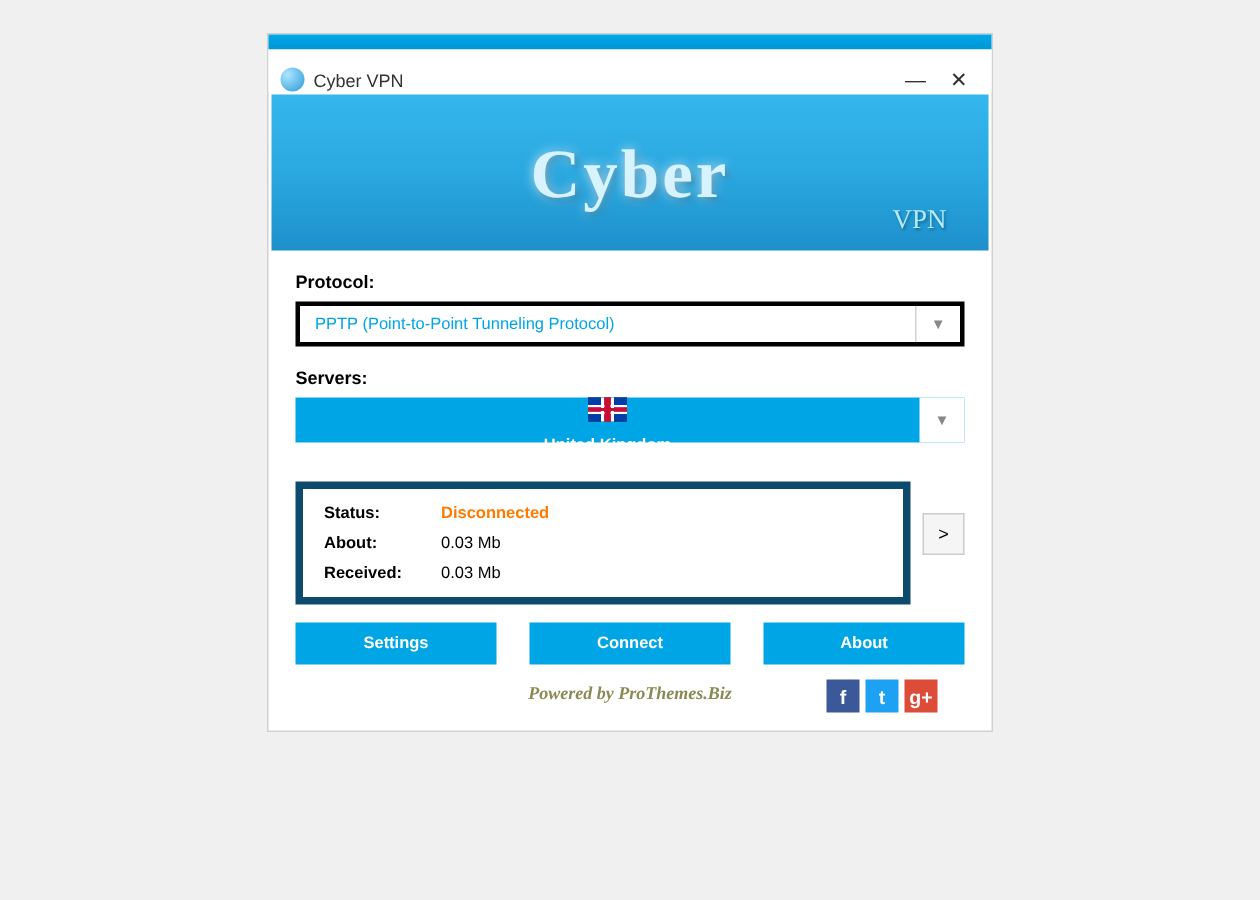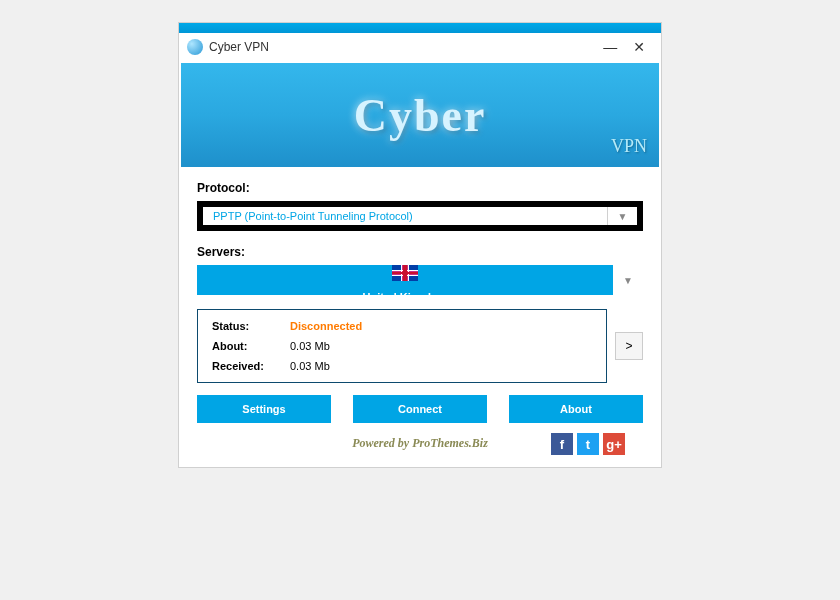--- a/index.html
+++ b/index.html
@@ -1,40 +1,40 @@
 <!DOCTYPE html>
 <html><head>
 <meta charset="utf-8">
 <style>
 * { margin: 0; padding: 0; box-sizing: border-box; font-family: Verdana, Geneva, sans-serif; }
 body { background: #f0f0f0; width: 840px; height: 600px; position: relative; }
 .window { position: absolute; left: 178px; top: 22px; width: 484px; background: #fff; border: 1px solid #d0d0d0; }
 .topline { height: 10px; background: linear-gradient(#00a8e8,#0096d6); }
-.titlebar { display: flex; align-items: center; height: 28px; padding: 0 8px; background: #fff; }
+.titlebar { display: flex; align-items: flex-end; height: 28px; padding: 0 8px; background: #fff; }
 .globe-icon { width: 16px; height: 16px; border-radius: 50%; background: radial-gradient(circle at 30% 30%, #aee6ff, #2898d6); margin-right: 6px; }
 .titlebar-text { font-size: 12px; color: #333; flex: 1; }
 .win-ctrl { font-size: 14px; color: #333; padding: 0 8px; cursor: pointer; font-family: Arial; }
 .banner { height: 104px; background: linear-gradient(180deg,#34b7ec 0%,#2aa8e0 50%,#1e90cb 100%); margin: 2px 2px 0 2px; display: flex; align-items: center; justify-content: center; position: relative; overflow: hidden; }
 .banner-text { font-family: 'Comic Sans MS', cursive; font-size: 46px; font-weight: bold; color: #d6f3ff; text-shadow: 0 0 8px rgba(255,255,255,.7), 2px 2px 4px rgba(0,80,120,.6); letter-spacing: 2px; }
-.banner-sub { position: absolute; right: 12px; bottom: 10px; font-family: 'Comic Sans MS', cursive; font-size: 18px; color: #b5eaf8; text-shadow: 1px 1px 2px rgba(0,60,90,.5); }
+.banner-sub { position: absolute; right: 28px; bottom: 10px; font-family: 'Comic Sans MS', cursive; font-size: 18px; color: #b5eaf8; text-shadow: 1px 1px 2px rgba(0,60,90,.5); }
 .content { padding: 14px 18px 8px 18px; }
 .content > .field-label { font-size: 12px; font-weight: bold; color: #000; margin-bottom: 6px; }
 .content > .field-label.srv { margin-top: 14px; }
-.dd { display: flex; border: 6px solid #000000; height: 30px; }
+.dd { display: flex; border: 3px solid #000000; height: 30px; }
 .dd-val { flex: 1; display: flex; align-items: center; padding: 0 10px; font-size: 11px; color: #00a5e5; }
 .dd-btn { width: 30px; border-left: 1px solid #d0d0d0; display: flex; align-items: center; justify-content: center; color: #888; font-size: 10px; cursor: pointer; }
 .dd.sel { background: #00a5e5; border: none; }
 .dd.sel .dd-val { color: #fff; font-weight: 600; gap: 10px; flex-direction: column; }
 .dd.sel .dd-btn { background: #fff; border-left: none; }
 .flag { width: 26px; height: 16px; background: linear-gradient(to bottom,#012169 33%, #fff 33%,#fff 40%,#C8102E 40%,#C8102E 60%,#fff 60%,#fff 67%,#012169 67%), linear-gradient(to right,#012169 33%, #fff 33%,#fff 40%,#C8102E 40%,#C8102E 60%,#fff 60%,#fff 67%,#012169 67%); background-blend-mode: screen; position: relative; flex-shrink: 0; }
 .flag::before, .flag::after { content:''; position:absolute; background:#C8102E; }
 .flag::before { left:0; right:0; top:42%; height:16%; }
 .flag::after { top:0; bottom:0; left:42%; width:16%; }
 .status-row { position: relative; margin-top: 14px; display: flex; gap: 8px; }
-.status-box { flex: 1; border: 1px solid #0c4a6e; padding: 10px 14px; }
+.status-box { flex: 1; border: 5px solid #0c4a6e; padding: 10px 14px; margin-top: 12px; }
 .status-box .row { display: flex; font-size: 11px; margin-bottom: 8px; }
 .status-box .row:last-child { margin-bottom: 0; }
 .status-box .lab { width: 78px; font-weight: bold; color: #000; }
 .status-box .val { color: #000; }
 .status-box .val.disc { color: #ff7b00; font-weight: bold; }
 .side-btn { width: 28px; align-self: center; border: 1px solid #ccc; background: #f5f5f5; text-align: center; font-size: 12px; padding: 6px 0; cursor: pointer; }
 .btns { display: flex; gap: 22px; margin-top: 12px; }
 .btns button { flex: 1; background: #00a5e5; border: none; color: #fff; font-size: 11px; font-weight: 600; padding: 8px 0; cursor: pointer; }
 .footer { margin-top: 10px; padding-bottom: 8px; text-align: center; position: relative; }
 .powered { font-family: Georgia, serif; font-style: italic; font-weight: bold; font-size: 12px; color: #8a8a55; }

